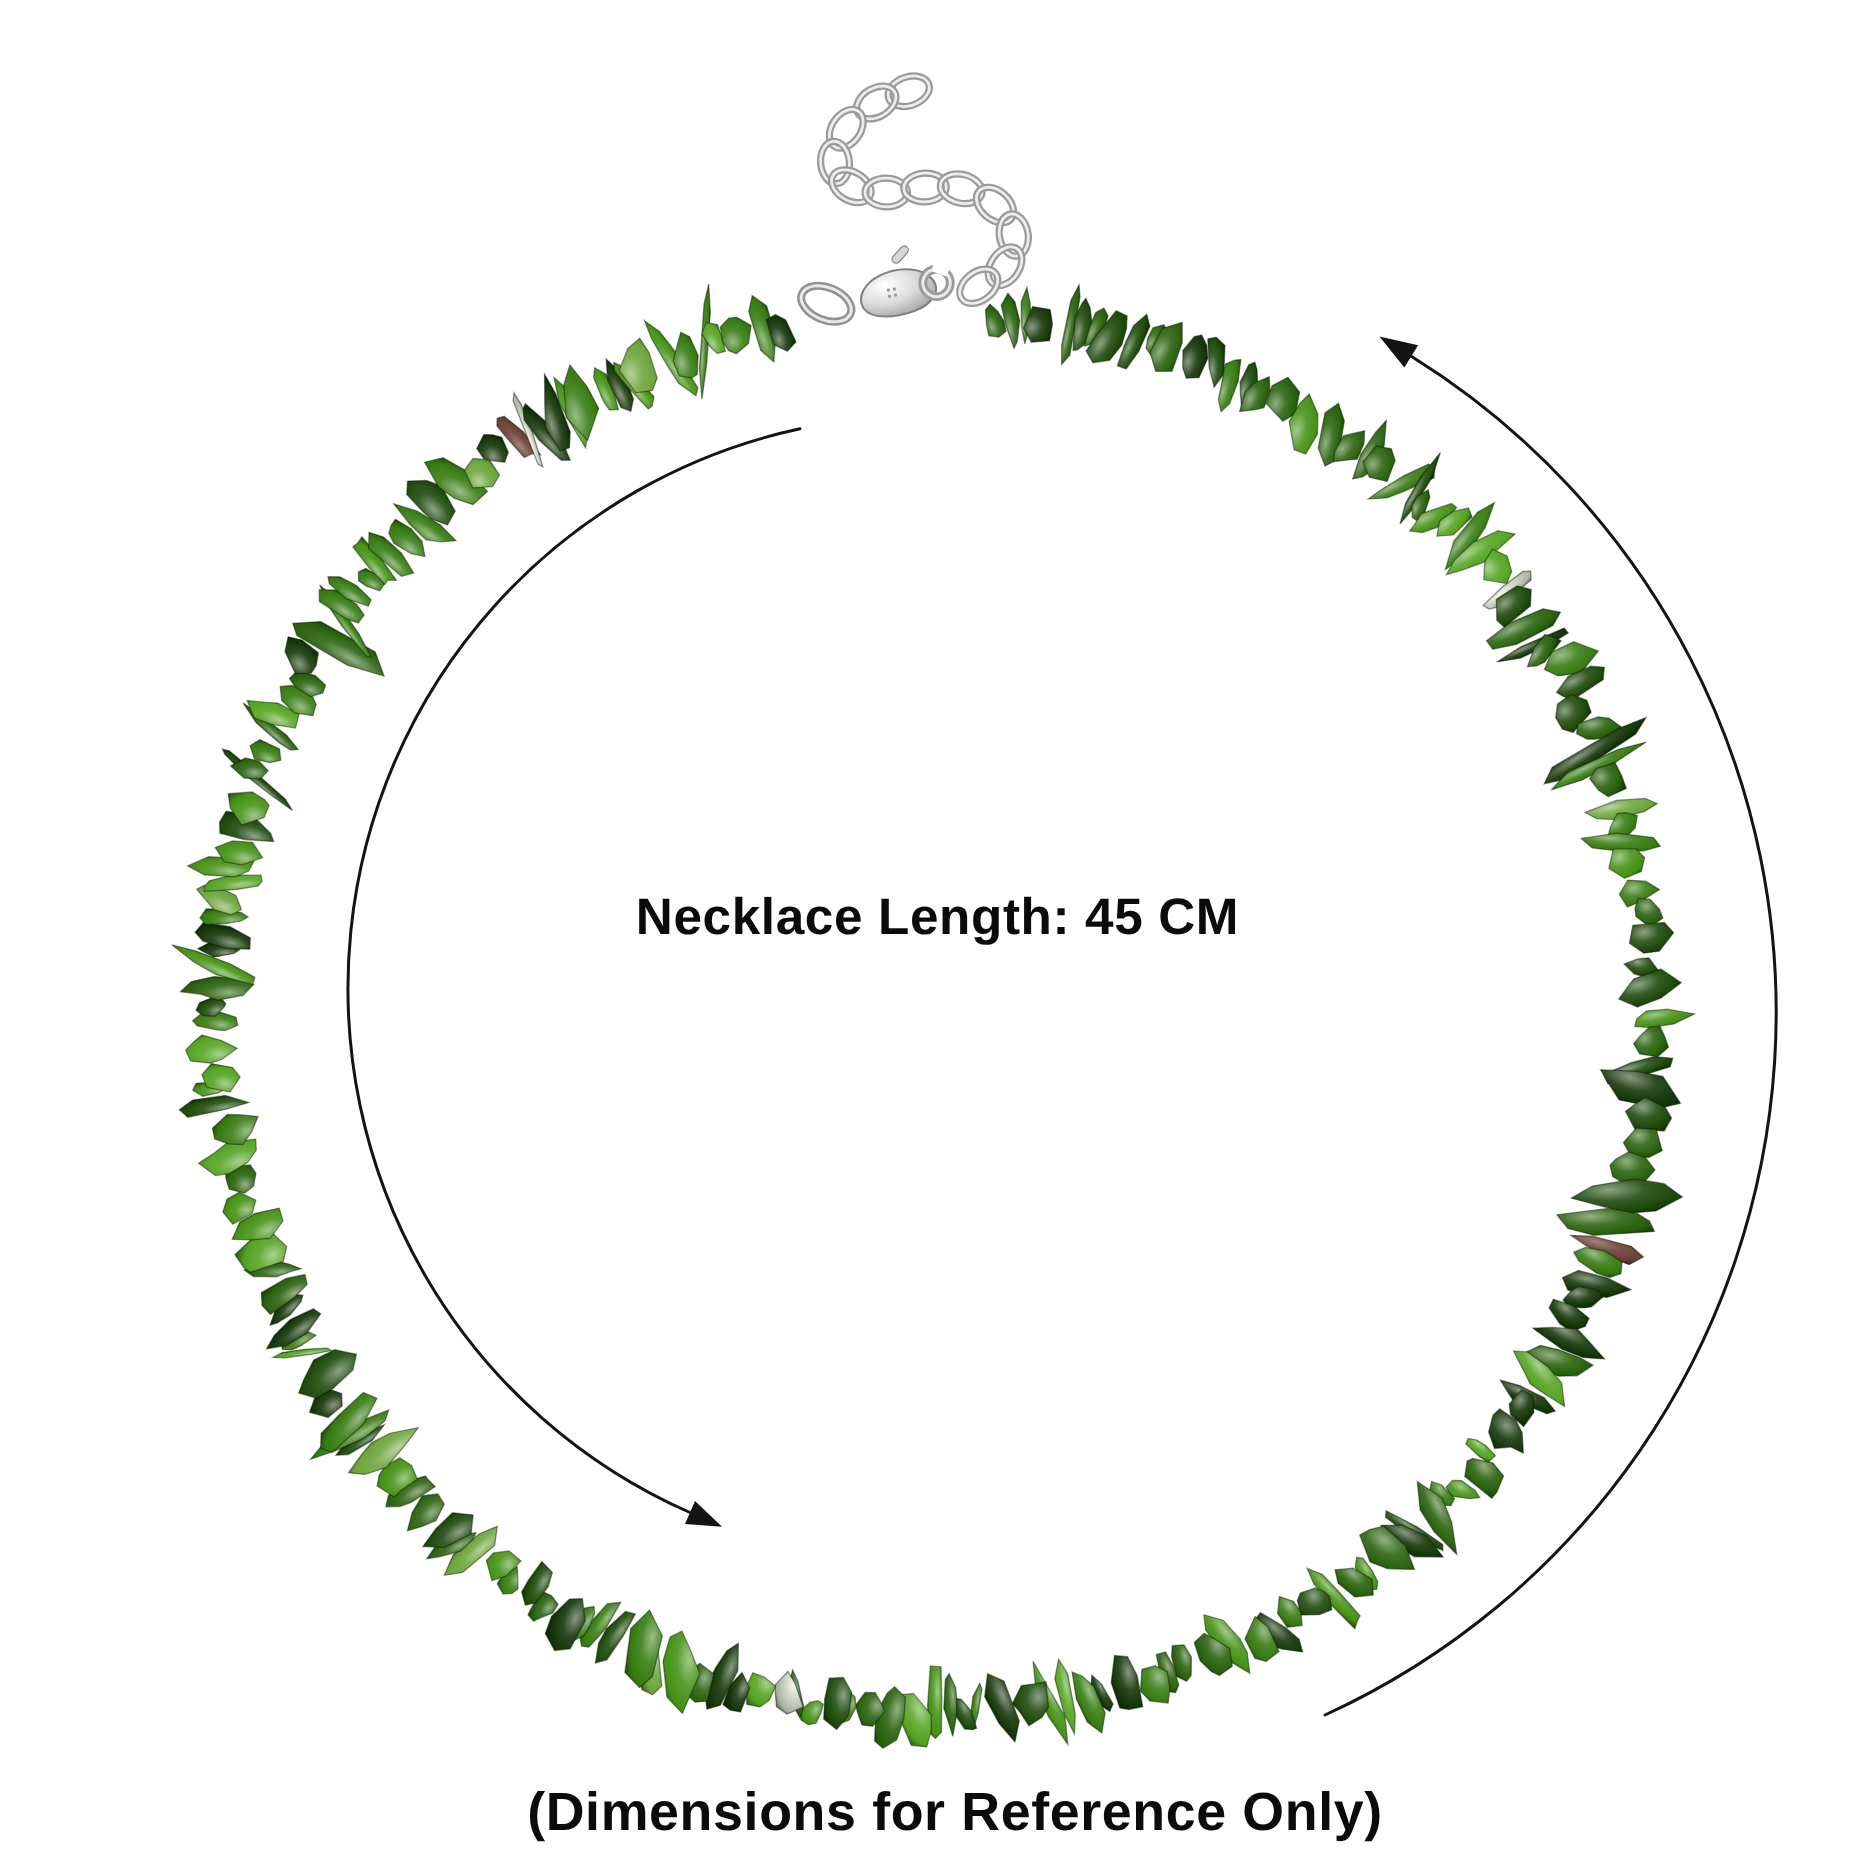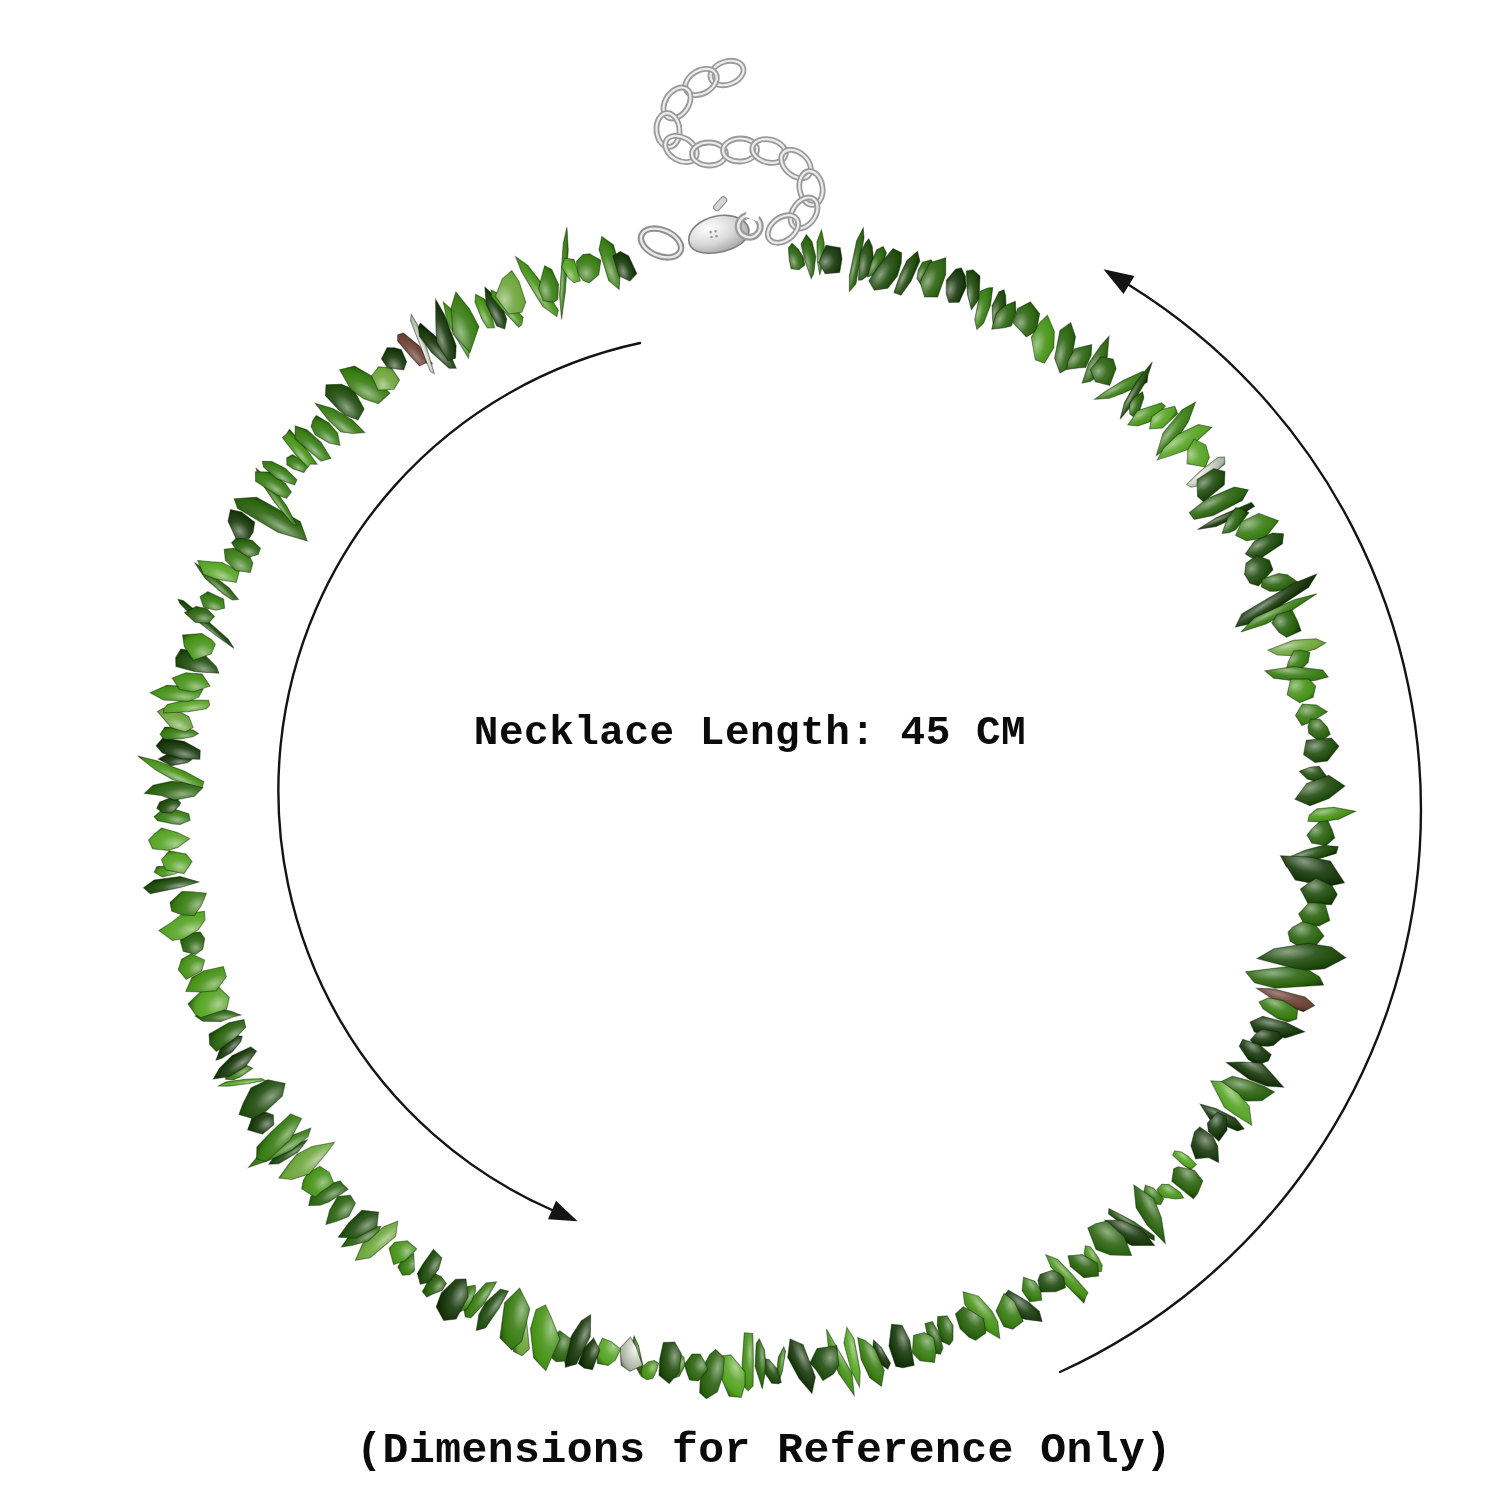--- a/index.html
+++ b/index.html
@@ -1,18 +1,18 @@
 <!DOCTYPE html>
 <html><head>
 <meta charset="utf-8">
 <style>
   html,body{margin:0;padding:0;background:#ffffff;}
   .stage{
     position:relative;width:1500px;height:1500px;background:#ffffff;overflow:hidden;
-    font-family:Liberation Mono, monospace;
+    font-family:Liberation Sans, sans-serif;
   }
   .stage svg{position:absolute;left:0;top:0;}
   .center-label{
     position:absolute;top:710px;left:0;width:1500px;text-align:center;
     font-size:41px;font-weight:bold;color:#0b0b0b;letter-spacing:0.5px;
   }
   .bottom-label{
     position:absolute;top:1426px;left:0;width:1500px;text-align:center;
     font-size:43px;font-weight:bold;color:#0b0b0b;letter-spacing:0.5px;
     transform:translateX(14px);

